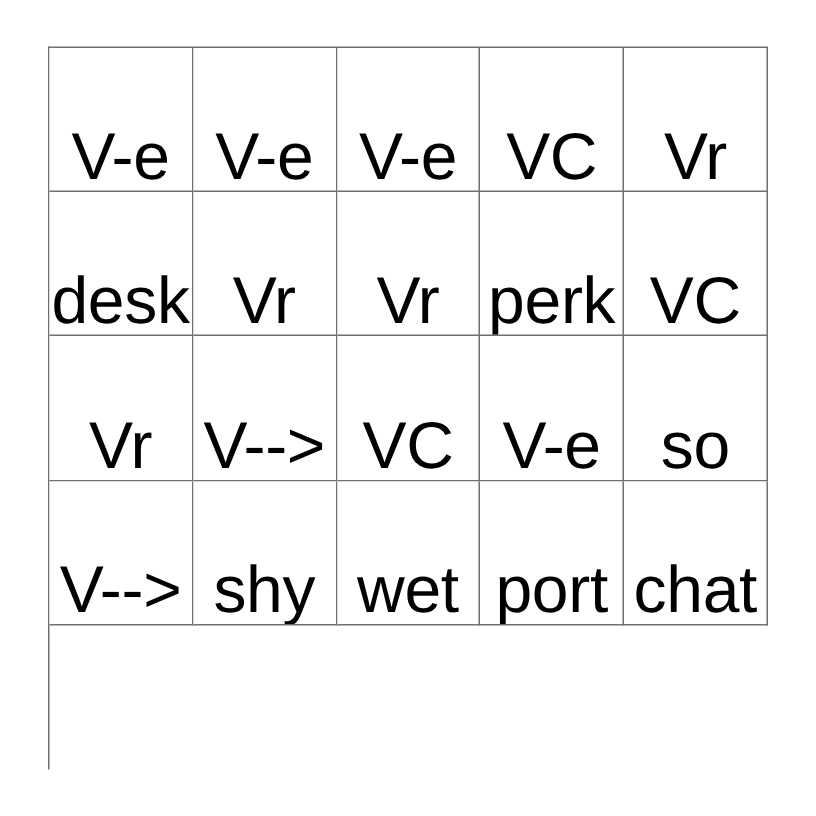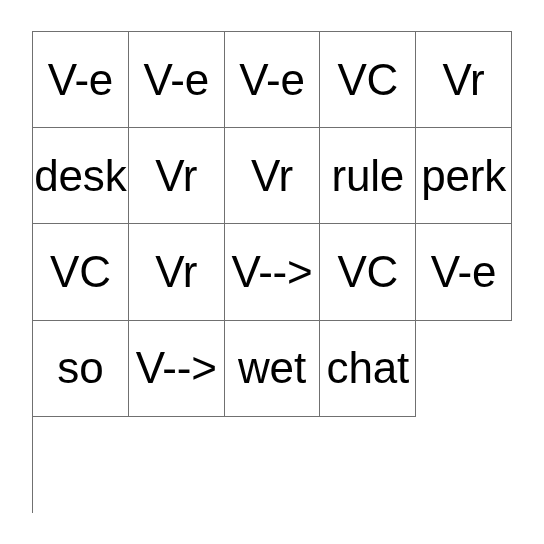--- a/index.html
+++ b/index.html
@@ -25,21 +25,21 @@
     grid-template-rows: repeat(5, 1fr);
     border-top: 1.5px solid #707070;
     border-left: 1.5px solid #707070;
     background: #ffffff;
   }
   .bingo-cell {
     box-sizing: border-box;
     border-right: 1.5px solid #707070;
     border-bottom: 1.5px solid #707070;
     display: flex;
-    align-items: center;
+    align-items: flex-end;
     justify-content: center;
     background: #ffffff;
     overflow: hidden;
   }
   .cell-text {
     font-family: "Liberation Sans", sans-serif;
     font-size: 44px;
     line-height: 1;
     color: #000000;
     white-space: nowrap;
@@ -70,23 +70,20 @@
   </div>
   <div class="bingo-cell">
     <span class="cell-text">desk</span>
   </div>
   <div class="bingo-cell">
     <span class="cell-text">Vr</span>
   </div>
   <div class="bingo-cell">
     <span class="cell-text">Vr</span>
   </div>
-  <div class="bingo-cell">
-    <span class="cell-text">rule</span>
-  </div>
 
   <div class="bingo-cell">
     <span class="cell-text">perk</span>
   </div>
   <div class="bingo-cell">
     <span class="cell-text">VC</span>
   </div>
   <div class="bingo-cell">
     <span class="cell-text">Vr</span>
   </div>
@@ -101,19 +98,25 @@
     <span class="cell-text">V-e</span>
   </div>
   <div class="bingo-cell">
     <span class="cell-text">so</span>
   </div>
   <div class="bingo-cell">
     <span class="cell-text">V--&gt;</span>
   </div>
 
   <div class="bingo-cell">
+    <span class="cell-text">shy</span>
+  </div>
+  <div class="bingo-cell">
     <span class="cell-text">wet</span>
+  </div>
+  <div class="bingo-cell">
+    <span class="cell-text">port</span>
   </div>
   <div class="bingo-cell">
     <span class="cell-text">chat</span>
   </div>
 
 </div>
 
 </body></html>

